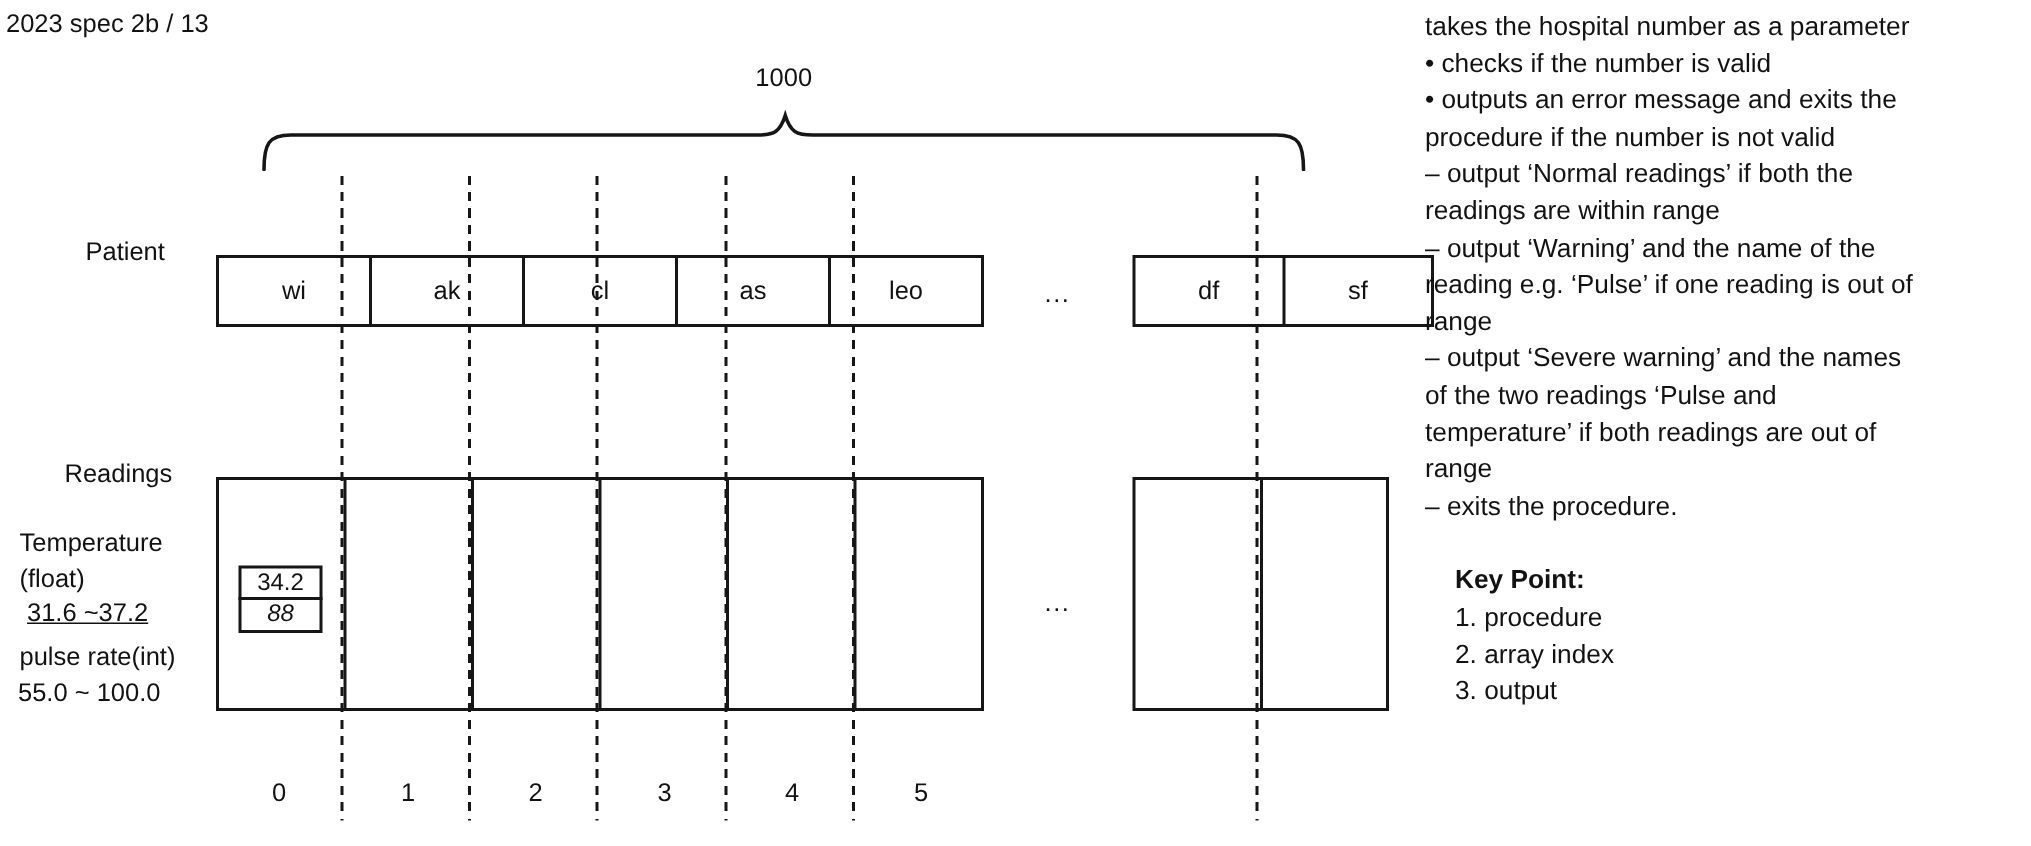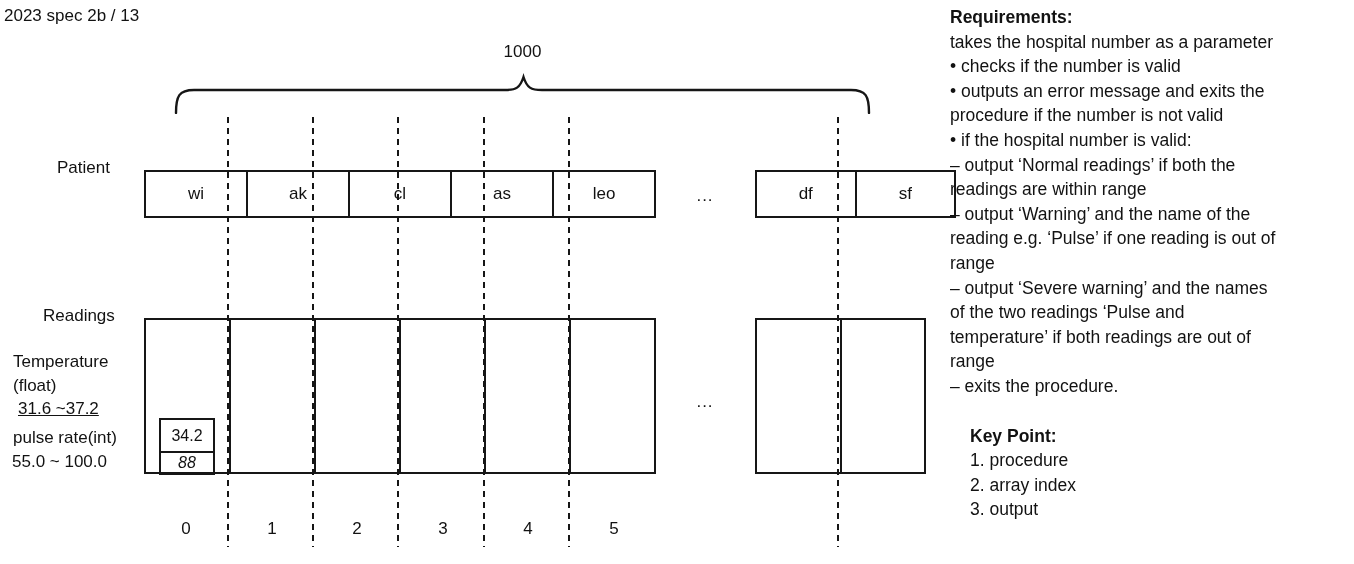--- a/index.html
+++ b/index.html
@@ -24,22 +24,22 @@
   }
   .cell{
     flex:1 1 0;display:flex;align-items:center;justify-content:center;
     font-size:17px;border-right:2px solid #161616;
   }
   .cell:last-child{border-right:none;}
   .ellipsis{font-size:17px;letter-spacing:1px;text-align:center;}
   
   #value-stack{position:absolute;left:159px;top:377px;width:56px;}
   .mini-box{
-    box-sizing:border-box;border:2px solid #161616;width:56px;height:35px;
-    display:flex;align-items:center;justify-content:center;font-size:16px;margin-top:41px;
+    box-sizing:border-box;border:2px solid #161616;width:56px;height:23px;
+    display:flex;align-items:center;justify-content:center;font-size:16px;
   }
   .mini-box + .mini-box{margin-top:-2px;height:24px;font-style:italic;}
   
   #req-col{position:absolute;left:950px;top:5px;width:402px;font-size:17.5px;line-height:24.6px;}
   #req-col p{margin:0;white-space:pre-line;}
   .bold{font-weight:bold;}
   #key-point{margin-top:25px;padding-left:20px;}
   .idx{position:absolute;top:519px;width:40px;text-align:center;font-size:17px;}
 </style>
 </head>
@@ -101,26 +101,24 @@
   <div class="abs t17" style="left:12px;top:452px;">55.0 ~ 100.0</div>
 
   <div class="idx" style="left:166px;">0</div>
   <div class="idx" style="left:252px;">1</div>
   <div class="idx" style="left:337px;">2</div>
   <div class="idx" style="left:423px;">3</div>
   <div class="idx" style="left:508px;">4</div>
   <div class="idx" style="left:594px;">5</div>
 
   <div id="req-col">
-    <p class="bold">Requirements:</p>
     <p>takes the hospital number as a parameter</p>
     <p>• checks if the number is valid</p>
     <p>• outputs an error message and exits the
 procedure if the number is not valid</p>
-    <p>• if the hospital number is valid:</p>
     <p>– output ‘Normal readings’ if both the
 readings are within range</p>
     <p>– output ‘Warning’ and the name of the
 reading e.g. ‘Pulse’ if one reading is out of
 range</p>
     <p>– output ‘Severe warning’ and the names
 of the two readings ‘Pulse and
 temperature’ if both readings are out of
 range</p>
     <p>– exits the procedure.</p>

